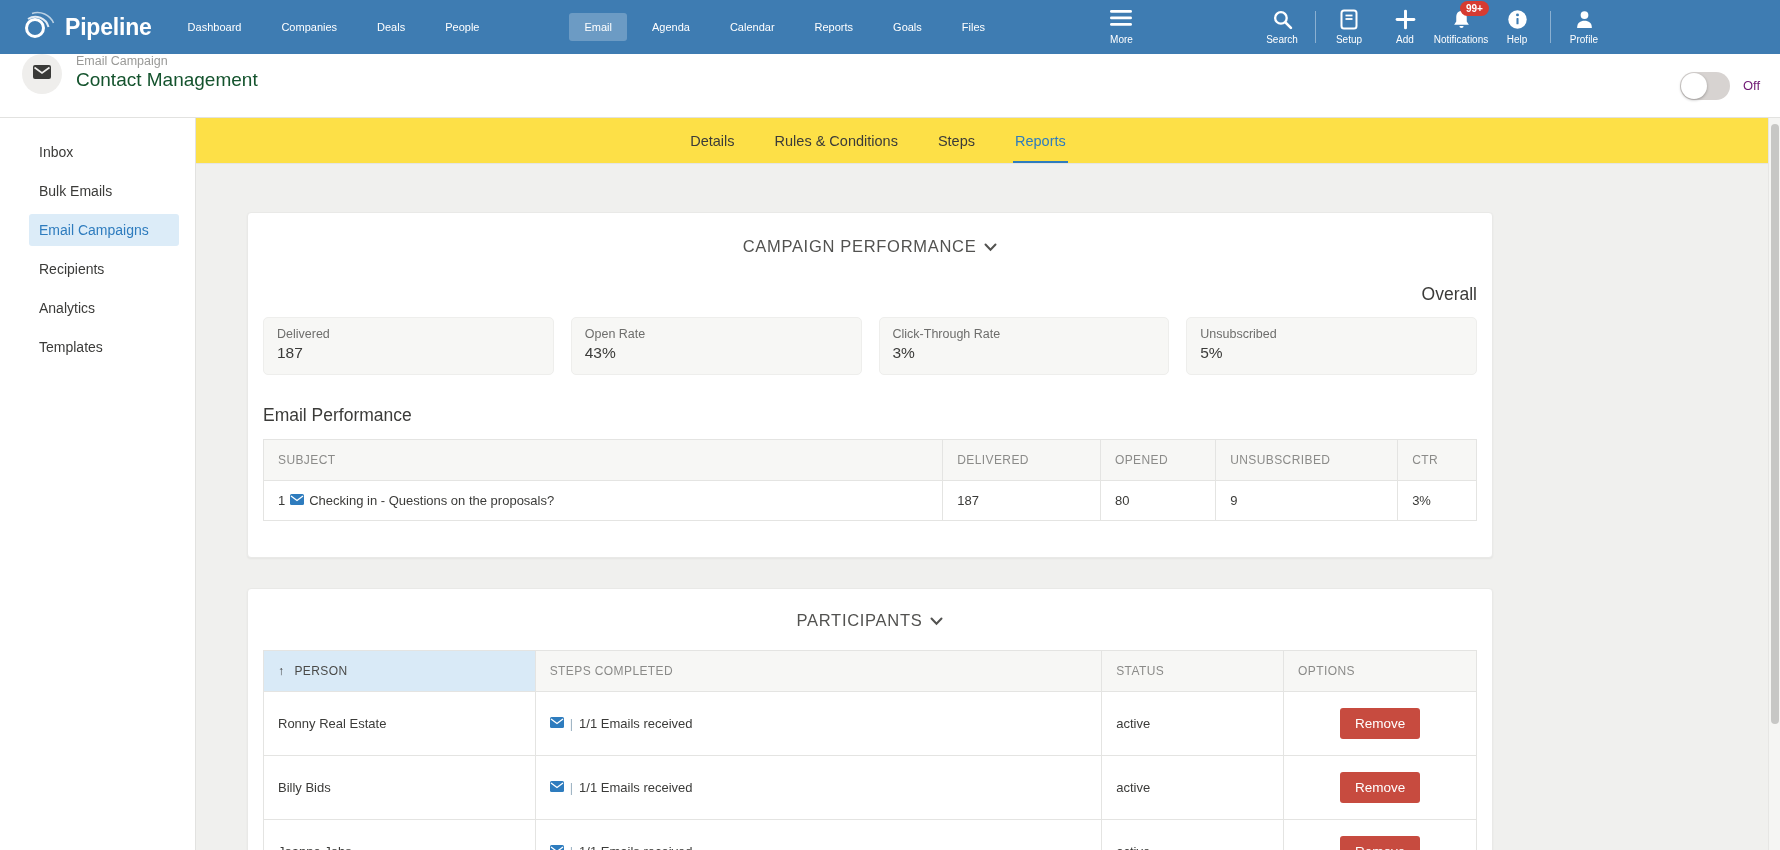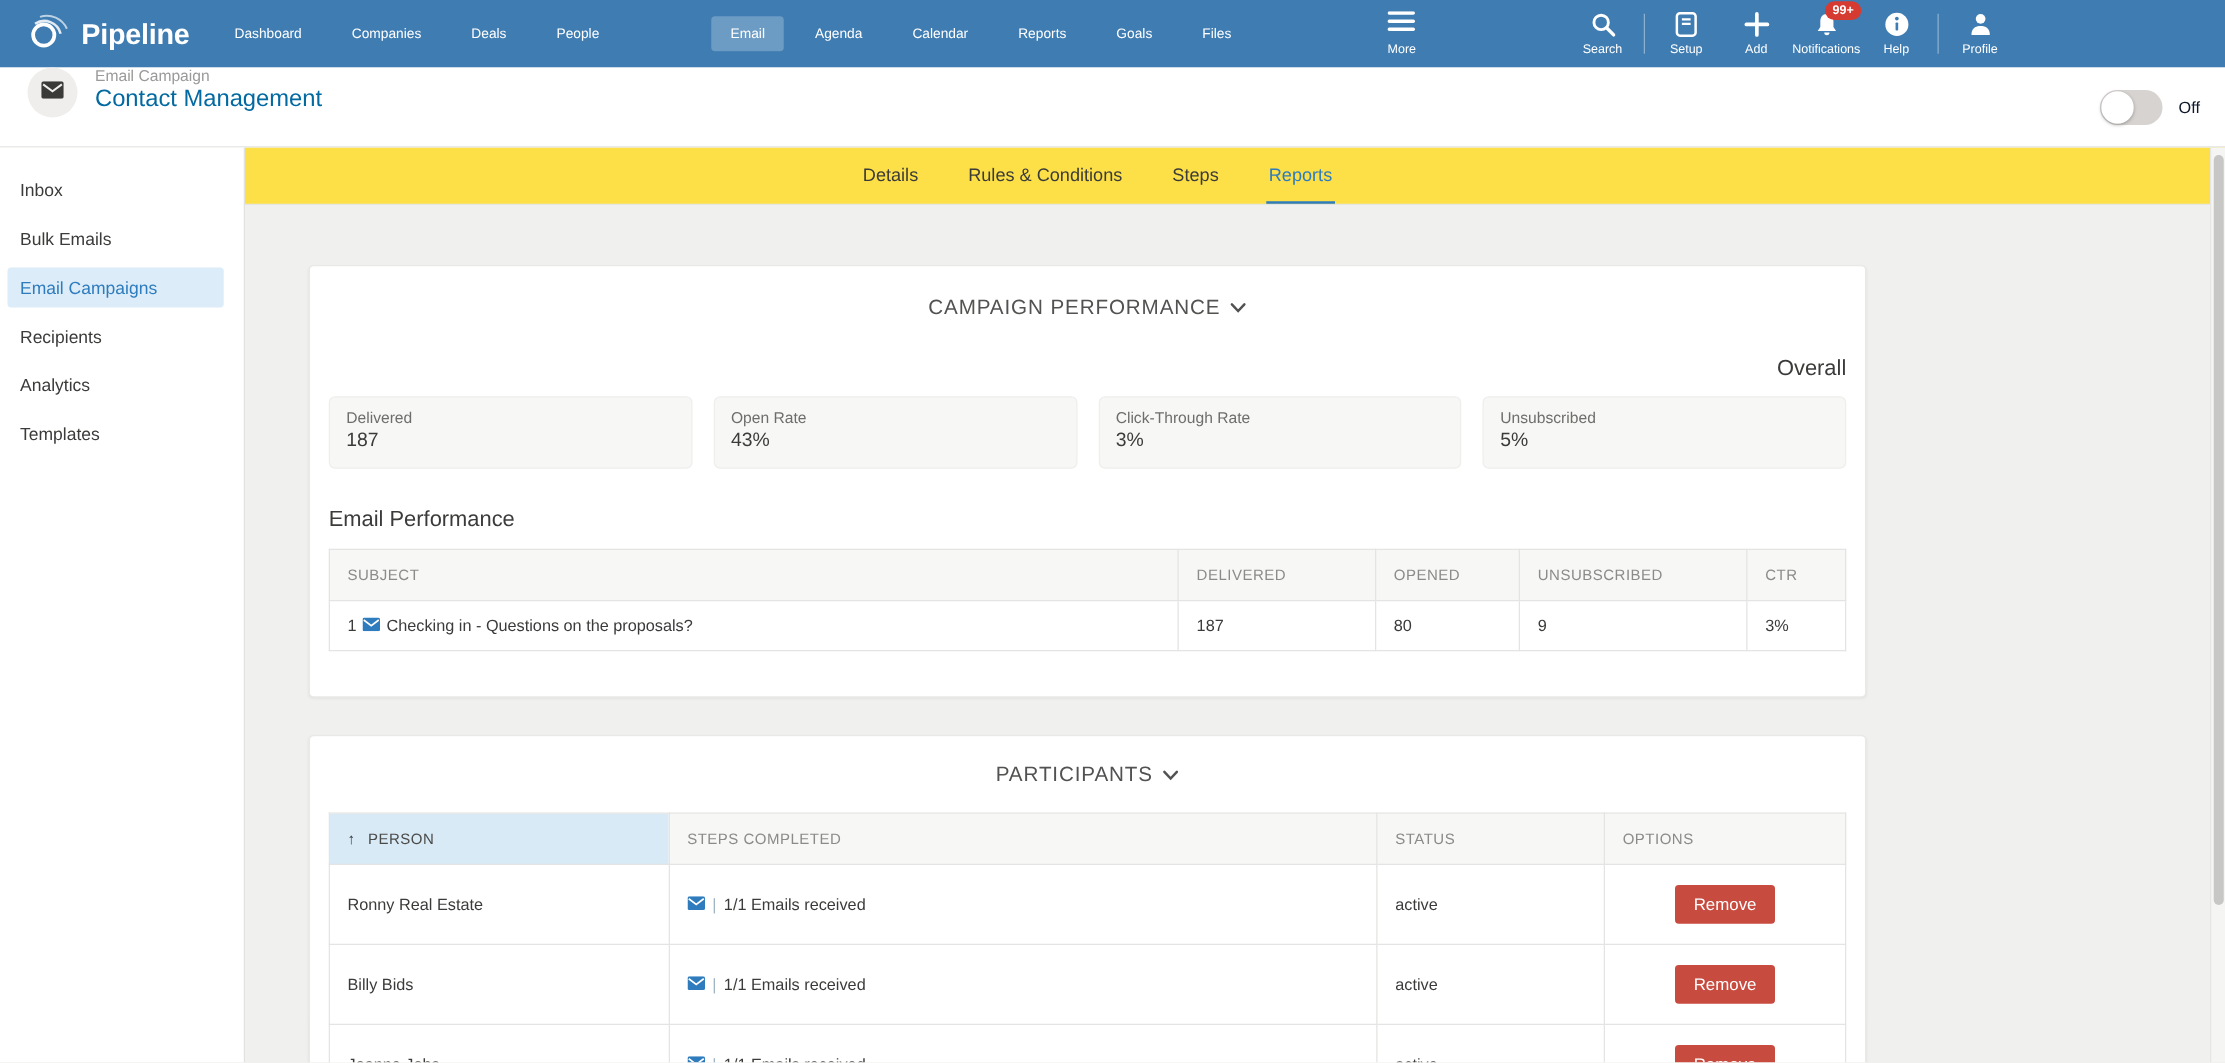--- a/index.html
+++ b/index.html
@@ -19,29 +19,29 @@
   .nav-utils { display:flex; align-items:flex-start; margin-left:auto; margin-right:168px; }
   .util { display:flex; flex-direction:column; align-items:center; gap:4px; width:56px; cursor:pointer; position:relative; }
   .util svg { display:block; }
   .util-divider { width:1px; height:32px; background:rgba(255,255,255,0.4); margin:2px 5px 0; }
   .badge { position:absolute; top:-8px; left:27px; background:#d63b31; color:#fff; font-size:10px; font-weight:bold; padding:2px 6px; border-radius:9px; line-height:11px; }
 
   
   .page-header { height:64px; background:#fff; border-bottom:1px solid #e2e2e0; display:flex; padding:0 20px 0 22px; }
   .avatar-circle { width:40px; height:40px; border-radius:50%; background:#efeeec; display:flex; align-items:center; justify-content:center; margin-right:14px; }
   .header-type { font-size:12.5px; color:#9a9a98; }
-  .header-title { font-size:19px; color:#0369a1; margin-top:1px; }
+  .header-title { font-size:19px; color:#14532d; margin-top:1px; }
   .header-right { margin-left:auto; display:flex; align-items:center; gap:13px; }
   .toggle { width:50px; height:28px; border-radius:14px; background:#d7d3d1; position:relative; cursor:pointer; }
   .toggle-knob { width:26px; height:26px; border-radius:50%; background:#fff; position:absolute; top:1px; left:1px; box-shadow:0 1px 3px rgba(0,0,0,0.3); }
-  .toggle-label { font-size:13px; color:#0f172a; }
+  .toggle-label { font-size:13px; color:#701a75; }
 
   
   .app-body { display:flex; height:732px; }
-  .sidebar { width:196px; background:#fff; border-right:1px solid #e2e2e0; padding-top:18px; flex:none; }
+  .sidebar { width:196px; background:#fff; border-right:1px solid #e2e2e0; padding-top:18px; flex:none;padding-left:23px; }
   .side-item { margin:0 16px 7px 6px; padding:8px 10px; font-size:14px; color:#3b3b39; border-radius:3px; cursor:pointer; }
   .side-item.active { background:#dcecf8; color:#2e7cbe; }
 
   .main { flex:1; background:#f0f0ee; overflow:hidden; position:relative; }
   .tabstrip { background:#fde047; border-bottom:1px solid #e5e5e3; height:46px; display:flex; justify-content:center; align-items:flex-end; gap:36px; padding-right:220px; }
   .tab { font-size:14.5px; color:#3b3b39; padding:0 2px 14px; cursor:pointer; white-space:nowrap; }
   .tab.active { color:#2e7cbe; border-bottom:2px solid #2e7cbe; padding-bottom:12px; }
 
   
   .card { width:1246px; margin-left:51px; background:#fff; border:1px solid #e9e9e7; border-radius:4px; box-shadow:0 1px 2px rgba(0,0,0,0.05); }

